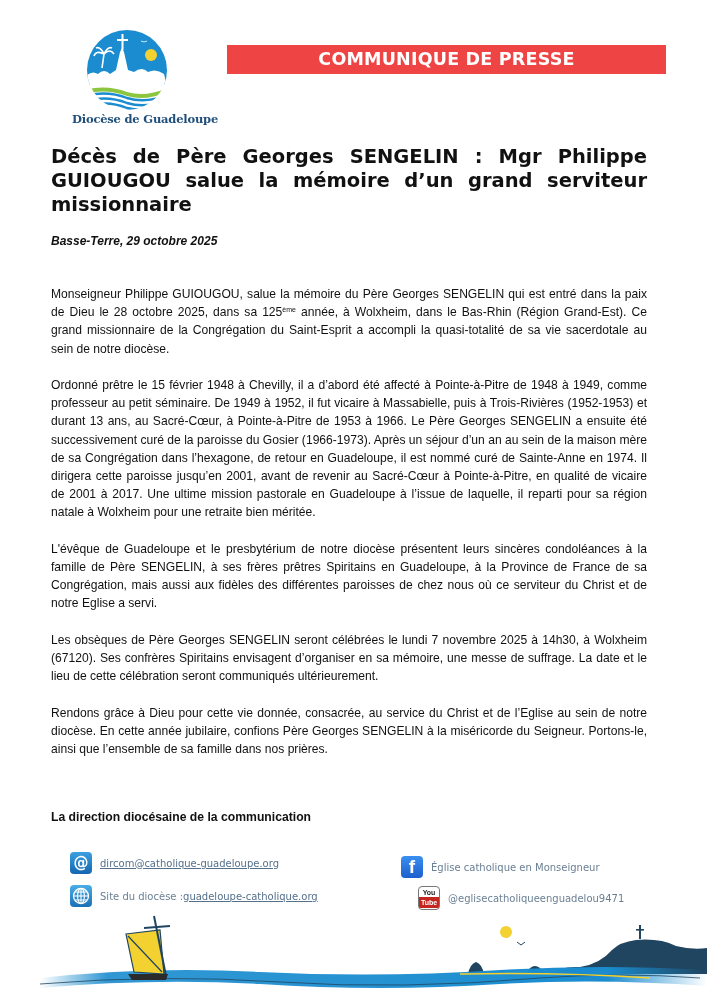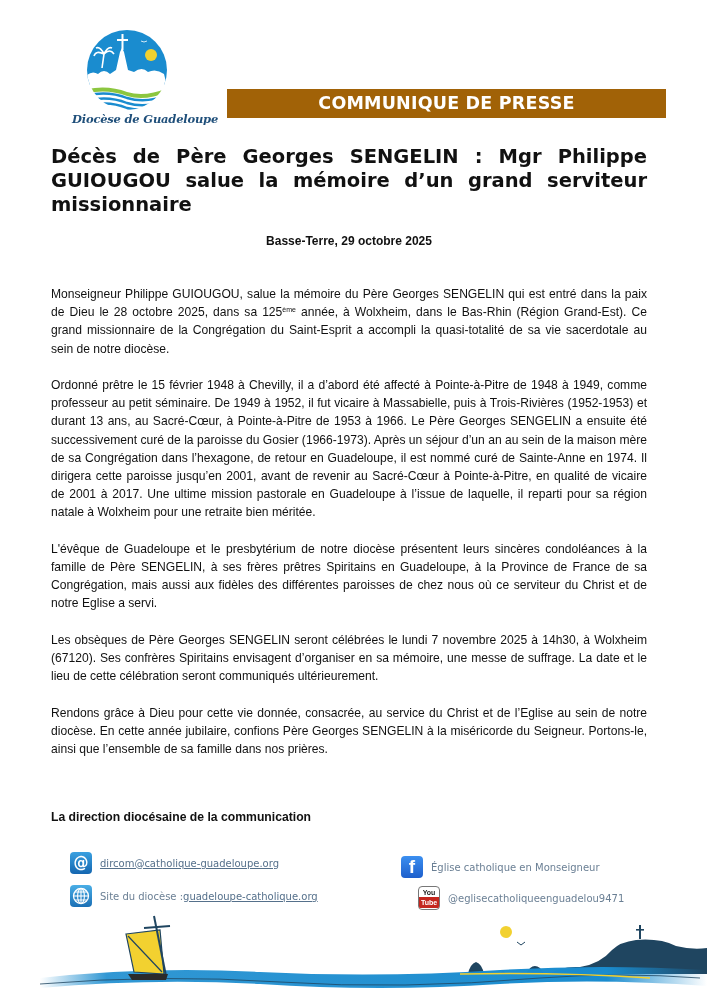--- a/index.html
+++ b/index.html
@@ -1,25 +1,25 @@
 <!DOCTYPE html>
 <html><head>
 <meta charset="utf-8">
 <style>
   html, body { margin: 0; padding: 0; background: #ffffff; }
   body { width: 707px; height: 1000px; position: relative; overflow: hidden; font-family: "Liberation Sans", sans-serif; color: #111; }
 
   .logo { position: absolute; left: 72px; top: 30px; width: 110px; height: 104px; }
   .logo svg { display: block; }
-  .logo-text { position: absolute; left: 0; top: 82px; width: 110px; text-align: center; font-family: "DejaVu Serif", serif; font-style: italic; font-weight: bold; font-size: 11.5px; color: #1f4f7a; white-space: nowrap; letter-spacing: -0.2px; }
+  .logo-text { position: absolute; left: 0; top: 82px; width: 110px; text-align: center; font-family: "DejaVu Serif", serif; font-weight: bold; font-size: 11.5px; color: #1f4f7a; white-space: nowrap; letter-spacing: -0.2px; }
 
-  .banner { position: absolute; left: 227px; top: 45px; width: 439px; height: 29px; background: #a16207; color: #fff; font-family: "DejaVu Sans", sans-serif; font-weight: bold; font-size: 17.5px; text-align: center; line-height: 29px; letter-spacing: 0.2px; margin-top: 44px; }
+  .banner { position: absolute; left: 227px; top: 45px; width: 439px; height: 29px; background: #ef4444; color: #fff; font-family: "DejaVu Sans", sans-serif; font-weight: bold; font-size: 17.5px; text-align: center; line-height: 29px; letter-spacing: 0.2px; }
 
   .title { position: absolute; left: 51px; top: 145px; width: 596px; font-family: "DejaVu Sans", sans-serif; font-weight: bold; font-size: 19.5px; line-height: 24px; text-align: justify; color: #111; }
-  .dateline { position: absolute; left: 51px; top: 234px; width: 596px; text-align: center; font-family: "Liberation Sans", sans-serif; font-weight: bold; font-size: 12px; color: #111; }
+  .dateline { position: absolute; left: 51px; top: 234px; width: 596px; text-align: left; font-family: "Liberation Sans", sans-serif; font-weight: bold; font-style: italic; font-size: 12px; color: #111; }
 
   .body { position: absolute; left: 51px; top: 285px; width: 596px; font-family: "Liberation Sans", sans-serif; font-size: 12.1px; line-height: 18.2px; color: #111; }
   .body p { margin: 0 0 18.2px 0; text-align: justify; }
   .body sup { font-size: 7px; line-height: 0; vertical-align: 4px; }
 
   .signature { position: absolute; left: 51px; top: 810px; font-family: "Liberation Sans", sans-serif; font-weight: bold; font-size: 12.2px; color: #111; text-align: center; }
 
   .contact { position: absolute; display: flex; align-items: center; font-family: "DejaVu Sans", sans-serif; font-size: 10px; color: #6a7f94; white-space: nowrap; }
   .contact .ico { width: 22px; height: 22px; border-radius: 4px; margin-right: 8px; display: flex; align-items: center; justify-content: center; flex-shrink: 0; }
   .contact a { color: #55708b; text-decoration: underline; }

